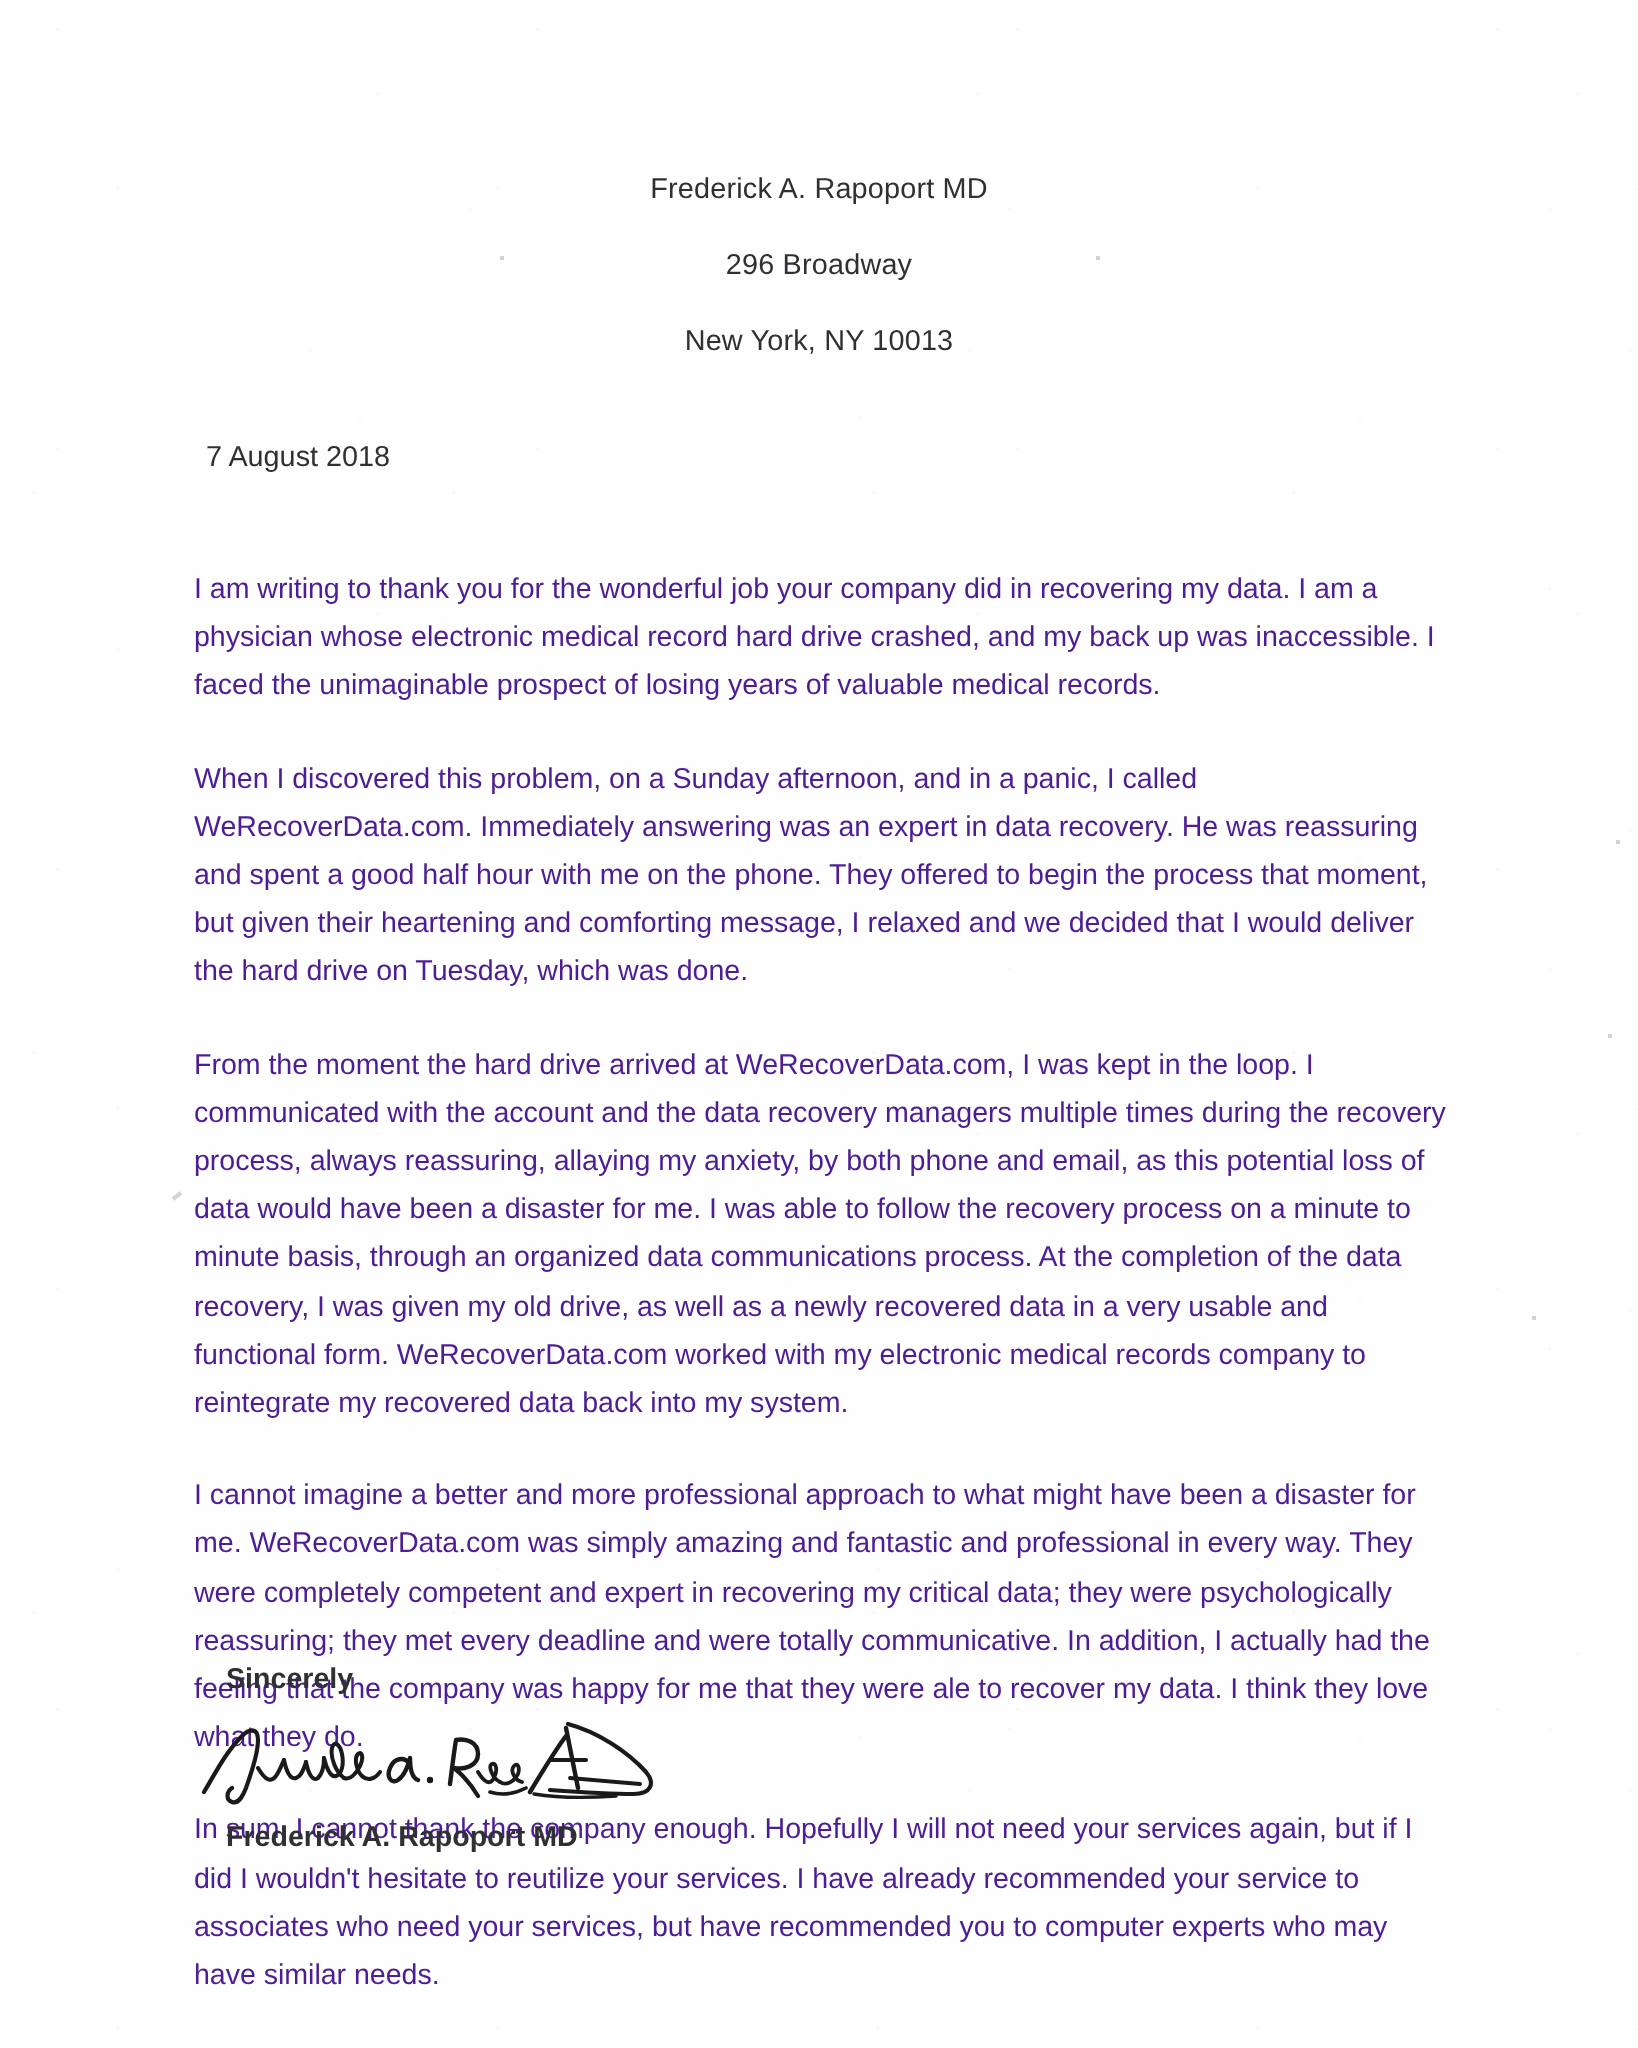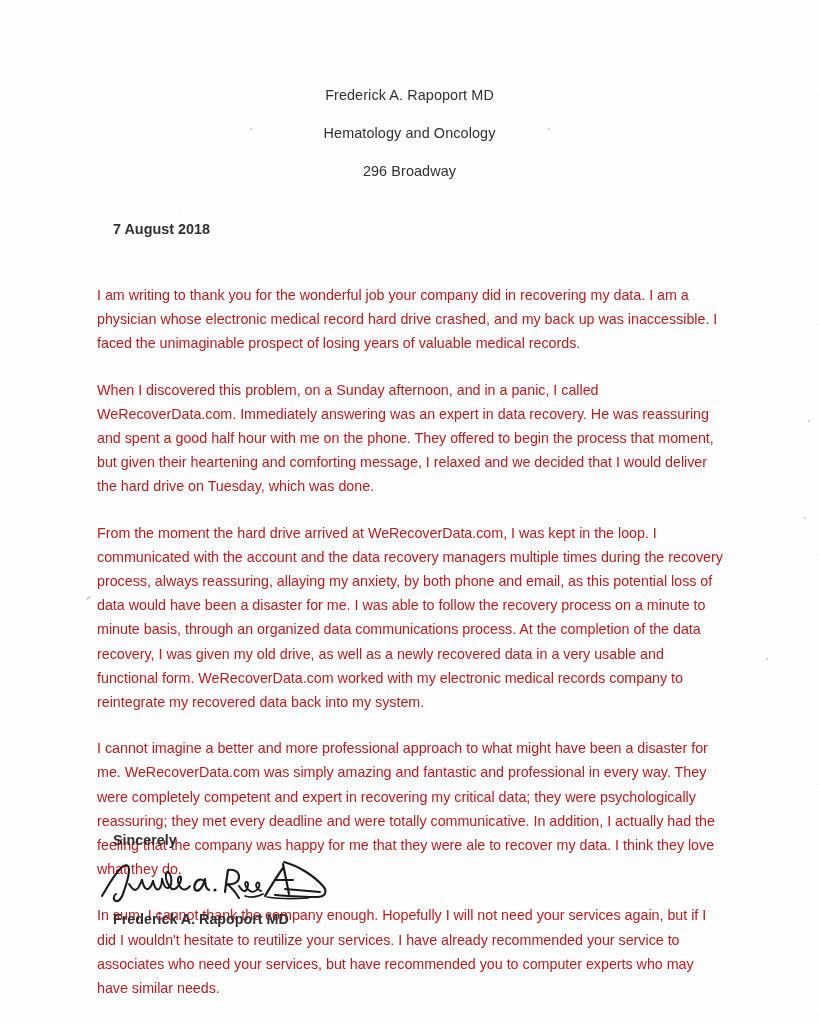--- a/index.html
+++ b/index.html
@@ -44,40 +44,39 @@
   }
   .letterhead .lh-line {
     font-size: 14.4px;
     color: #2f3033;
     letter-spacing: 0.1px;
     margin-bottom: 19.5px;
     line-height: 1.3;
   }
   .meta {
     position: absolute;
-    left: 113px;
+    left: 103px;
     top: 220px;
     width: 640px;
-    font-weight: bold;
   }
   .meta .meta-line {
     font-size: 14.4px;
     color: #2f3033;
     line-height: 1.3;
     margin-bottom: 19px;
   }
   .body-block {
     position: absolute;
     left: 97px;
     top: 283px;
     width: 628px;
   }
   .para {
     font-size: 14.3px;
-    color: #b91c1c;
+    color: #4c1d95;
     line-height: 24.2px;
     margin: 0 0 22px 0;
     text-align: left;
     letter-spacing: -0.02px;
   }
   .closing-block {
     position: absolute;
     left: 113px;
     top: 831px;
     width: 640px;
@@ -118,22 +117,22 @@
 
   <div class="stray" style="left:808px; top:420px; width:2px; height:2px;"></div>
   <div class="stray" style="left:804px; top:517px; width:2px; height:2px;"></div>
   <div class="stray" style="left:766px; top:658px; width:2px; height:2px;"></div>
   <div class="stray" style="left:86px; top:597px; width:5px; height:2px; transform:rotate(-38deg);"></div>
   <div class="stray" style="left:250px; top:128px; width:2px; height:2px;"></div>
   <div class="stray" style="left:548px; top:128px; width:2px; height:2px;"></div>
 
   <div class="letterhead">
     <div class="lh-line">Frederick A. Rapoport MD</div>
-    <div class="lh-line">Hematology and Oncology</div>
     <div class="lh-line">296 Broadway</div>
+    <div class="lh-line">New York, NY 10013</div>
   </div>
 
   <div class="meta">
     <div class="meta-line">7 August 2018</div>
   </div>
 
   <div class="body-block">
     <p class="para">I am writing to thank you for the wonderful job your company did in recovering my data. I am a physician whose electronic medical record hard drive crashed, and my back up was inaccessible. I faced the unimaginable prospect of losing years of valuable medical records.</p>
     <p class="para">When I discovered this problem, on a Sunday afternoon, and in a panic, I called WeRecoverData.com. Immediately answering was an expert in data recovery. He was reassuring and spent a good half hour with me on the phone. They offered to begin the process that moment, but given their heartening and comforting message, I relaxed and we decided that I would deliver the hard drive on Tuesday, which was done.</p>
     <p class="para">From the moment the hard drive arrived at WeRecoverData.com, I was kept in the loop. I communicated with the account and the data recovery managers multiple times during the recovery process, always reassuring, allaying my anxiety, by both phone and email, as this potential loss of data would have been a disaster for me. I was able to follow the recovery process on a minute to minute basis, through an organized data communications process. At the completion of the data recovery, I was given my old drive, as well as a newly recovered data in a very usable and functional form. WeRecoverData.com worked with my electronic medical records company to reintegrate my recovered data back into my system.</p>

